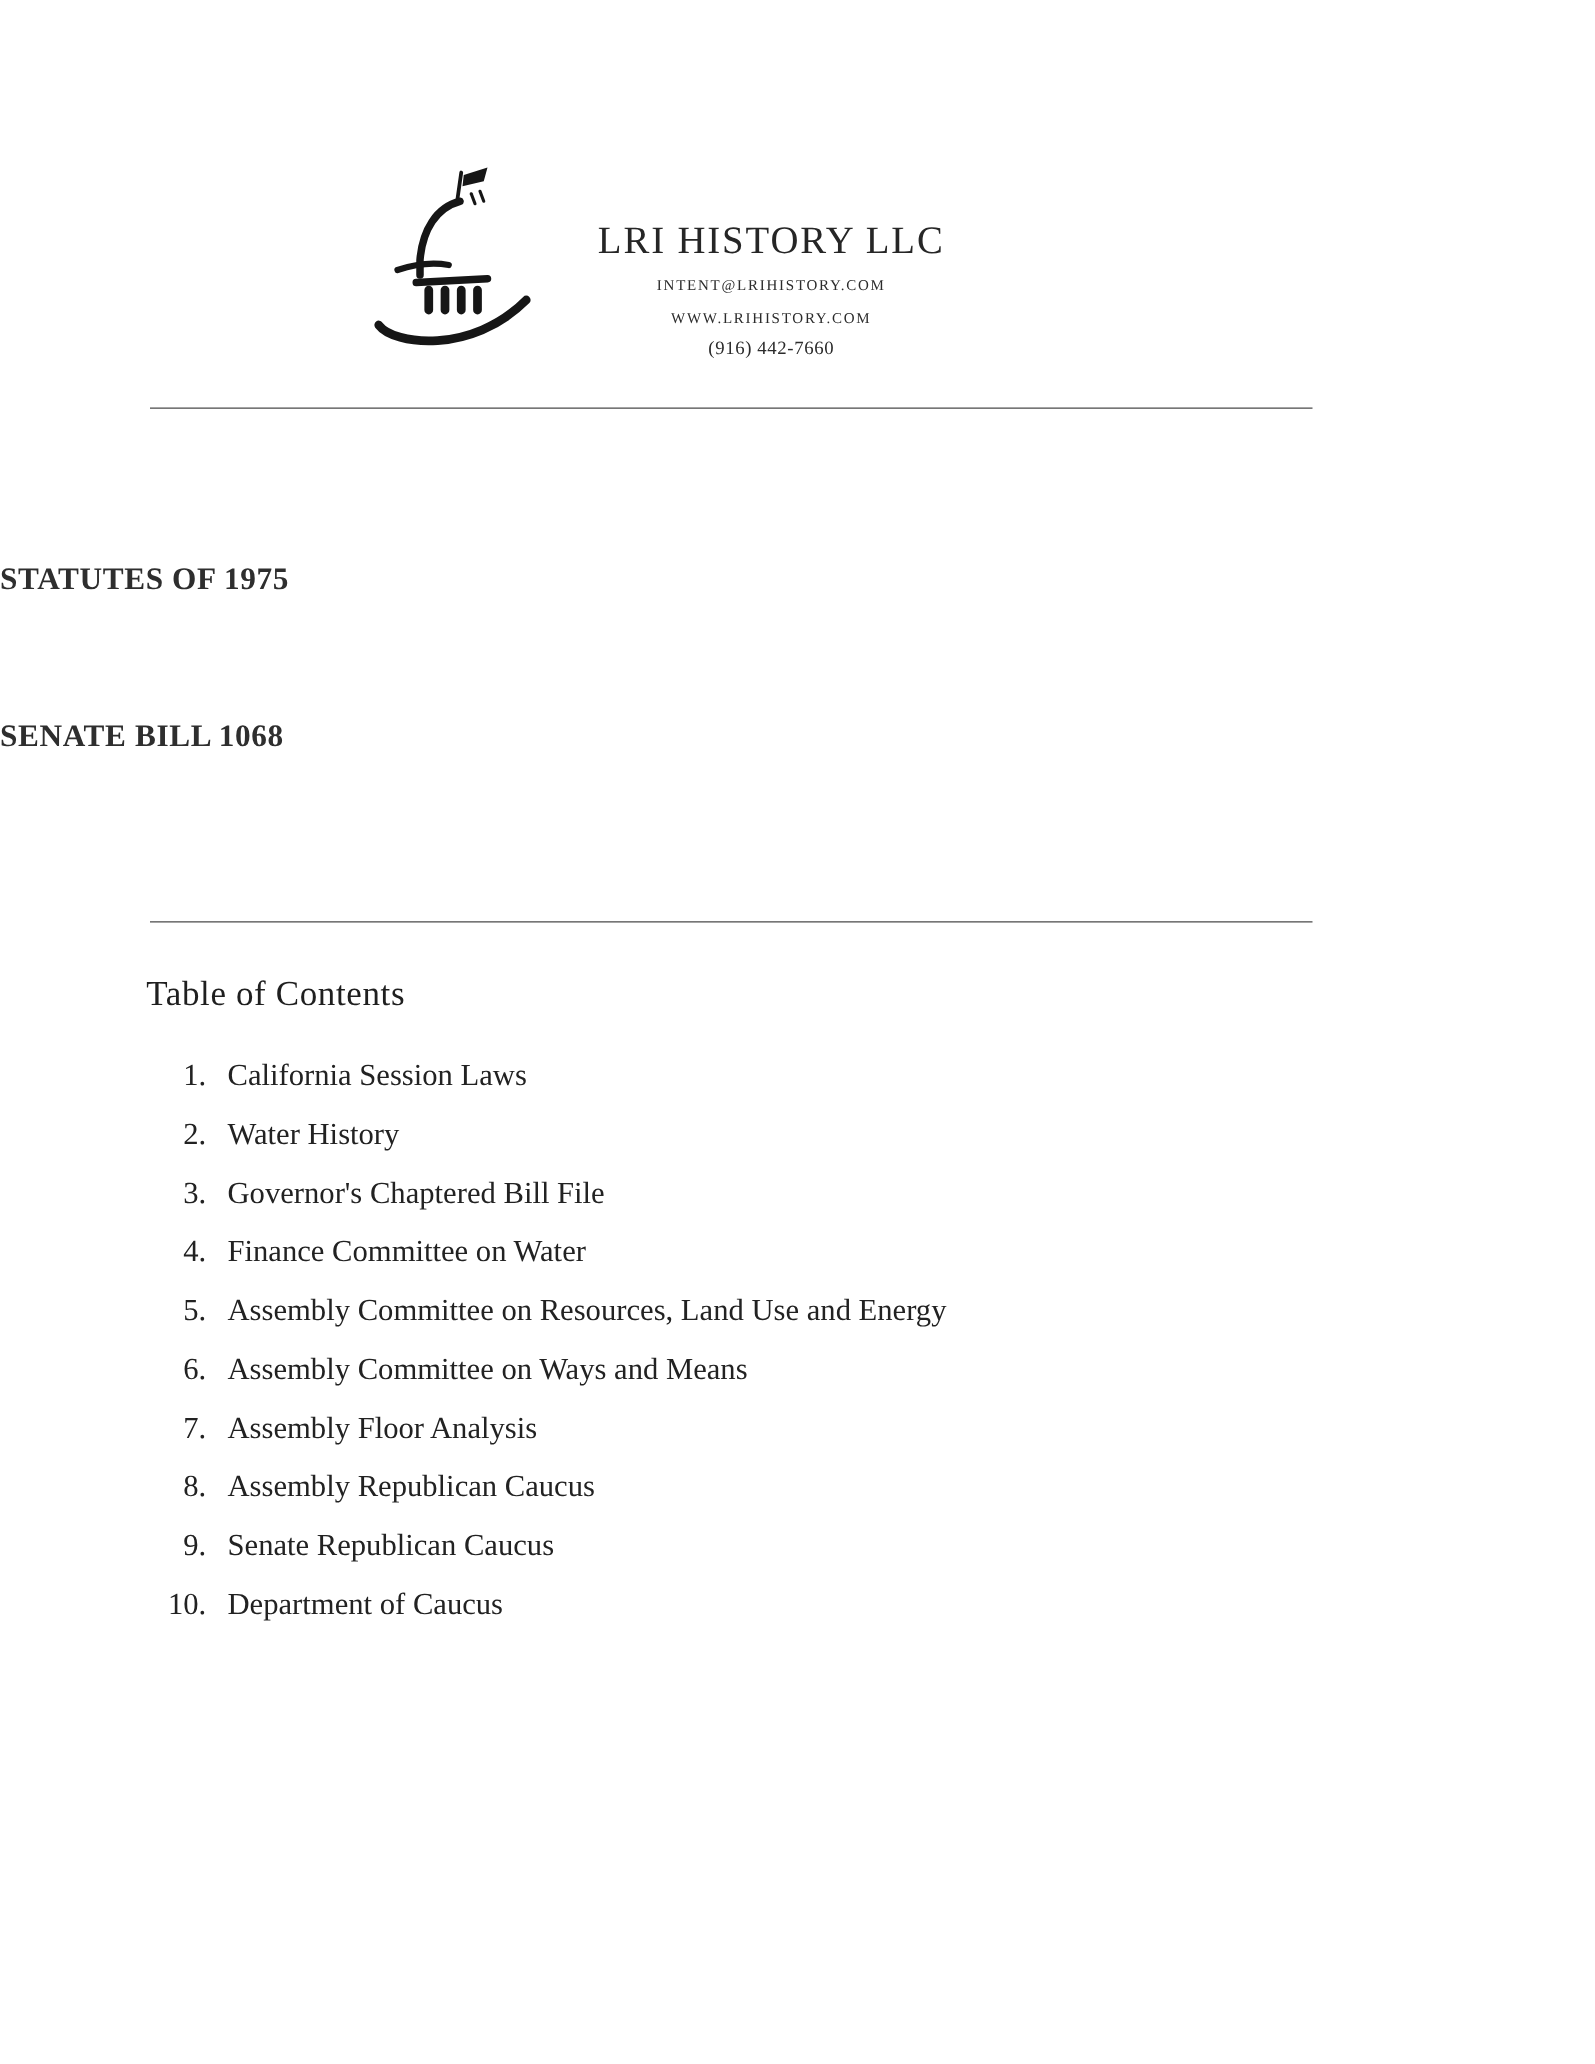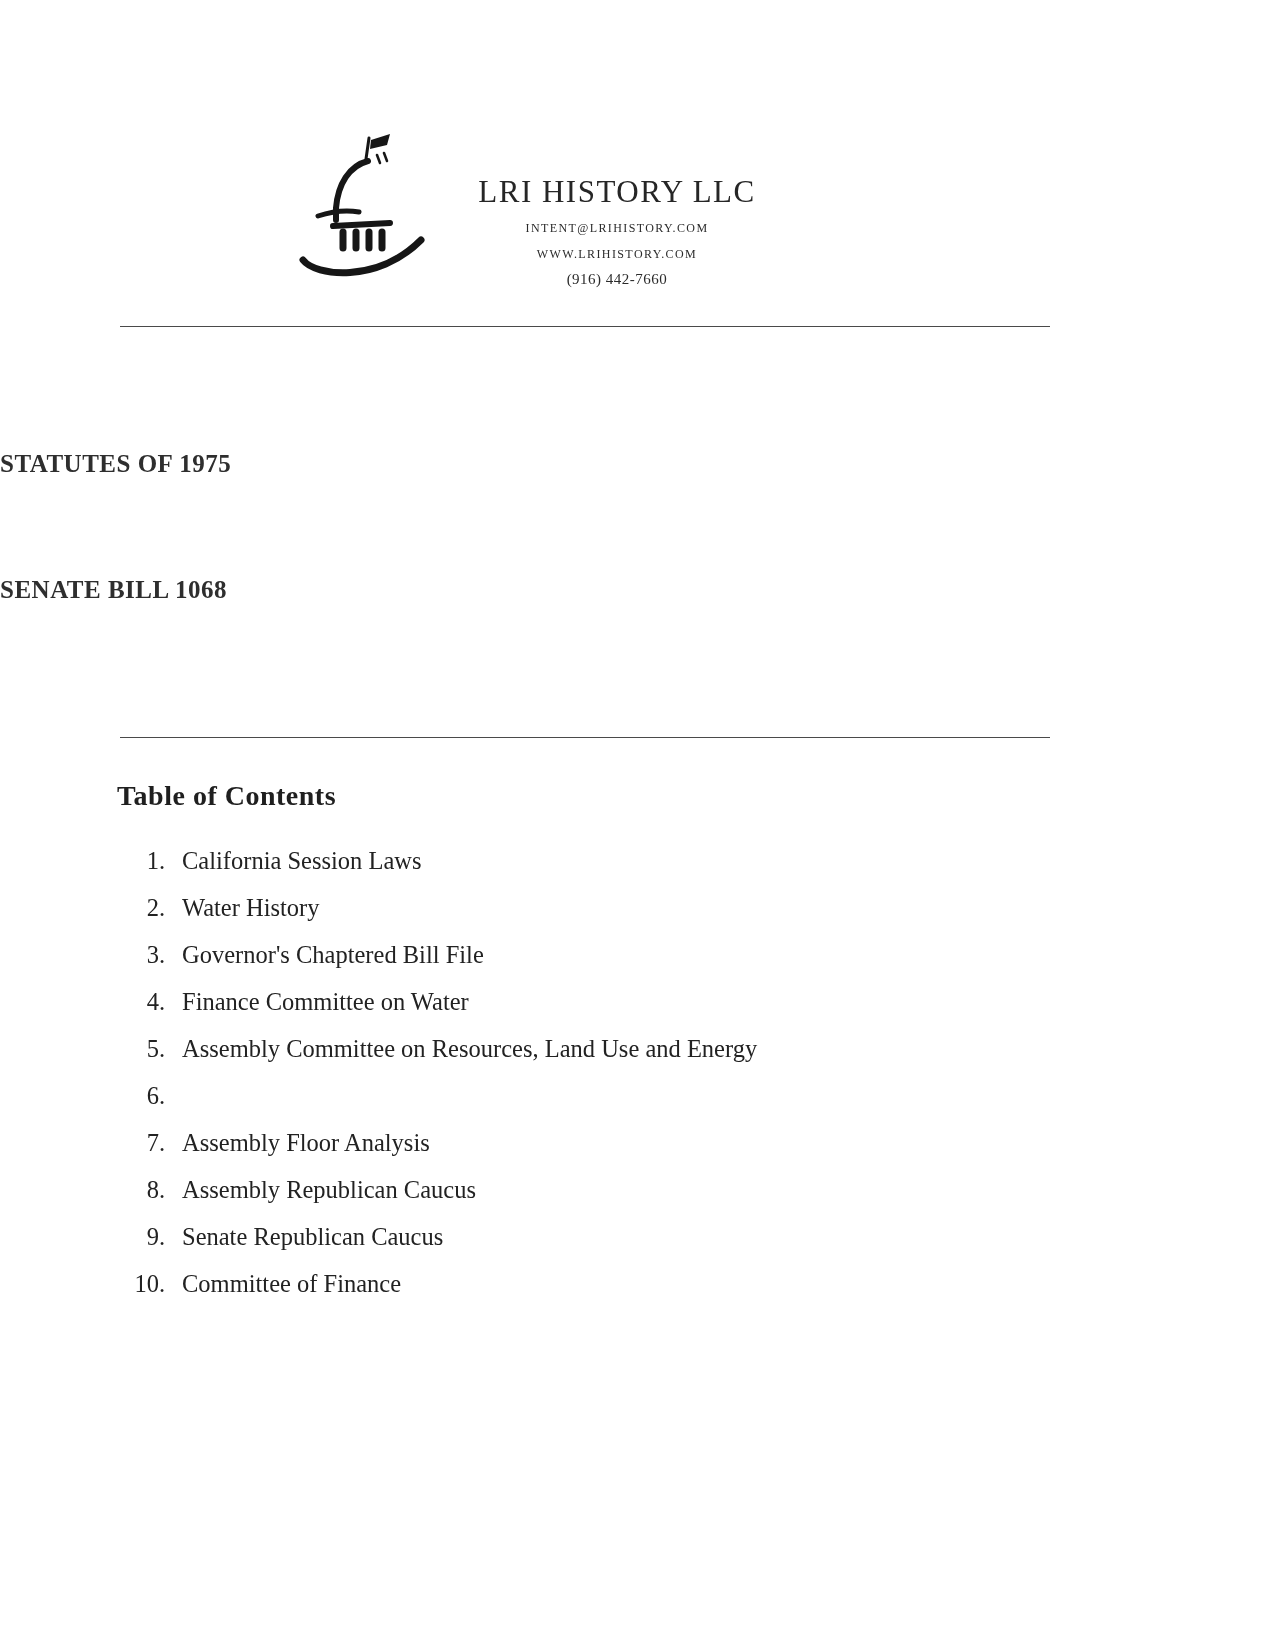--- a/index.html
+++ b/index.html
@@ -74,21 +74,21 @@
     line-height: 42px;
     color: #2e2e2e;
     white-space: pre;
     letter-spacing: 0.5px;
   }
 
   
   .toc-title {
     margin: 42px 0 0 117px;
     font-size: 28px;
-    font-weight: bold;
+    font-weight: normal;
     letter-spacing: 0.5px;
     color: #1f1f1f;
   }
   .toc-list {
     margin-top: 36px;
   }
   .toc-item {
     display: flex;
     font-size: 24.5px;
     line-height: 25px;
@@ -168,32 +168,33 @@
     <div class="toc-item">
       <span class="toc-num">4.</span>
       <span class="toc-label">Finance Committee on Water</span>
     </div>
     <div class="toc-item">
       <span class="toc-num">5.</span>
       <span class="toc-label">Assembly Committee on Resources, Land Use and Energy</span>
     </div>
     <div class="toc-item">
       <span class="toc-num">6.</span>
+      <span class="toc-label">Assembly Committee on Ways and Means</span>
     </div>
     <div class="toc-item">
       <span class="toc-num">7.</span>
       <span class="toc-label">Assembly Floor Analysis</span>
     </div>
     <div class="toc-item">
       <span class="toc-num">8.</span>
       <span class="toc-label">Assembly Republican Caucus</span>
     </div>
     <div class="toc-item">
       <span class="toc-num">9.</span>
       <span class="toc-label">Senate Republican Caucus</span>
     </div>
     <div class="toc-item">
       <span class="toc-num">10.</span>
-      <span class="toc-label">Committee of Finance</span>
+      <span class="toc-label">Department of Caucus</span>
     </div>
   </div>
 
 </div>
 
 </body></html>

